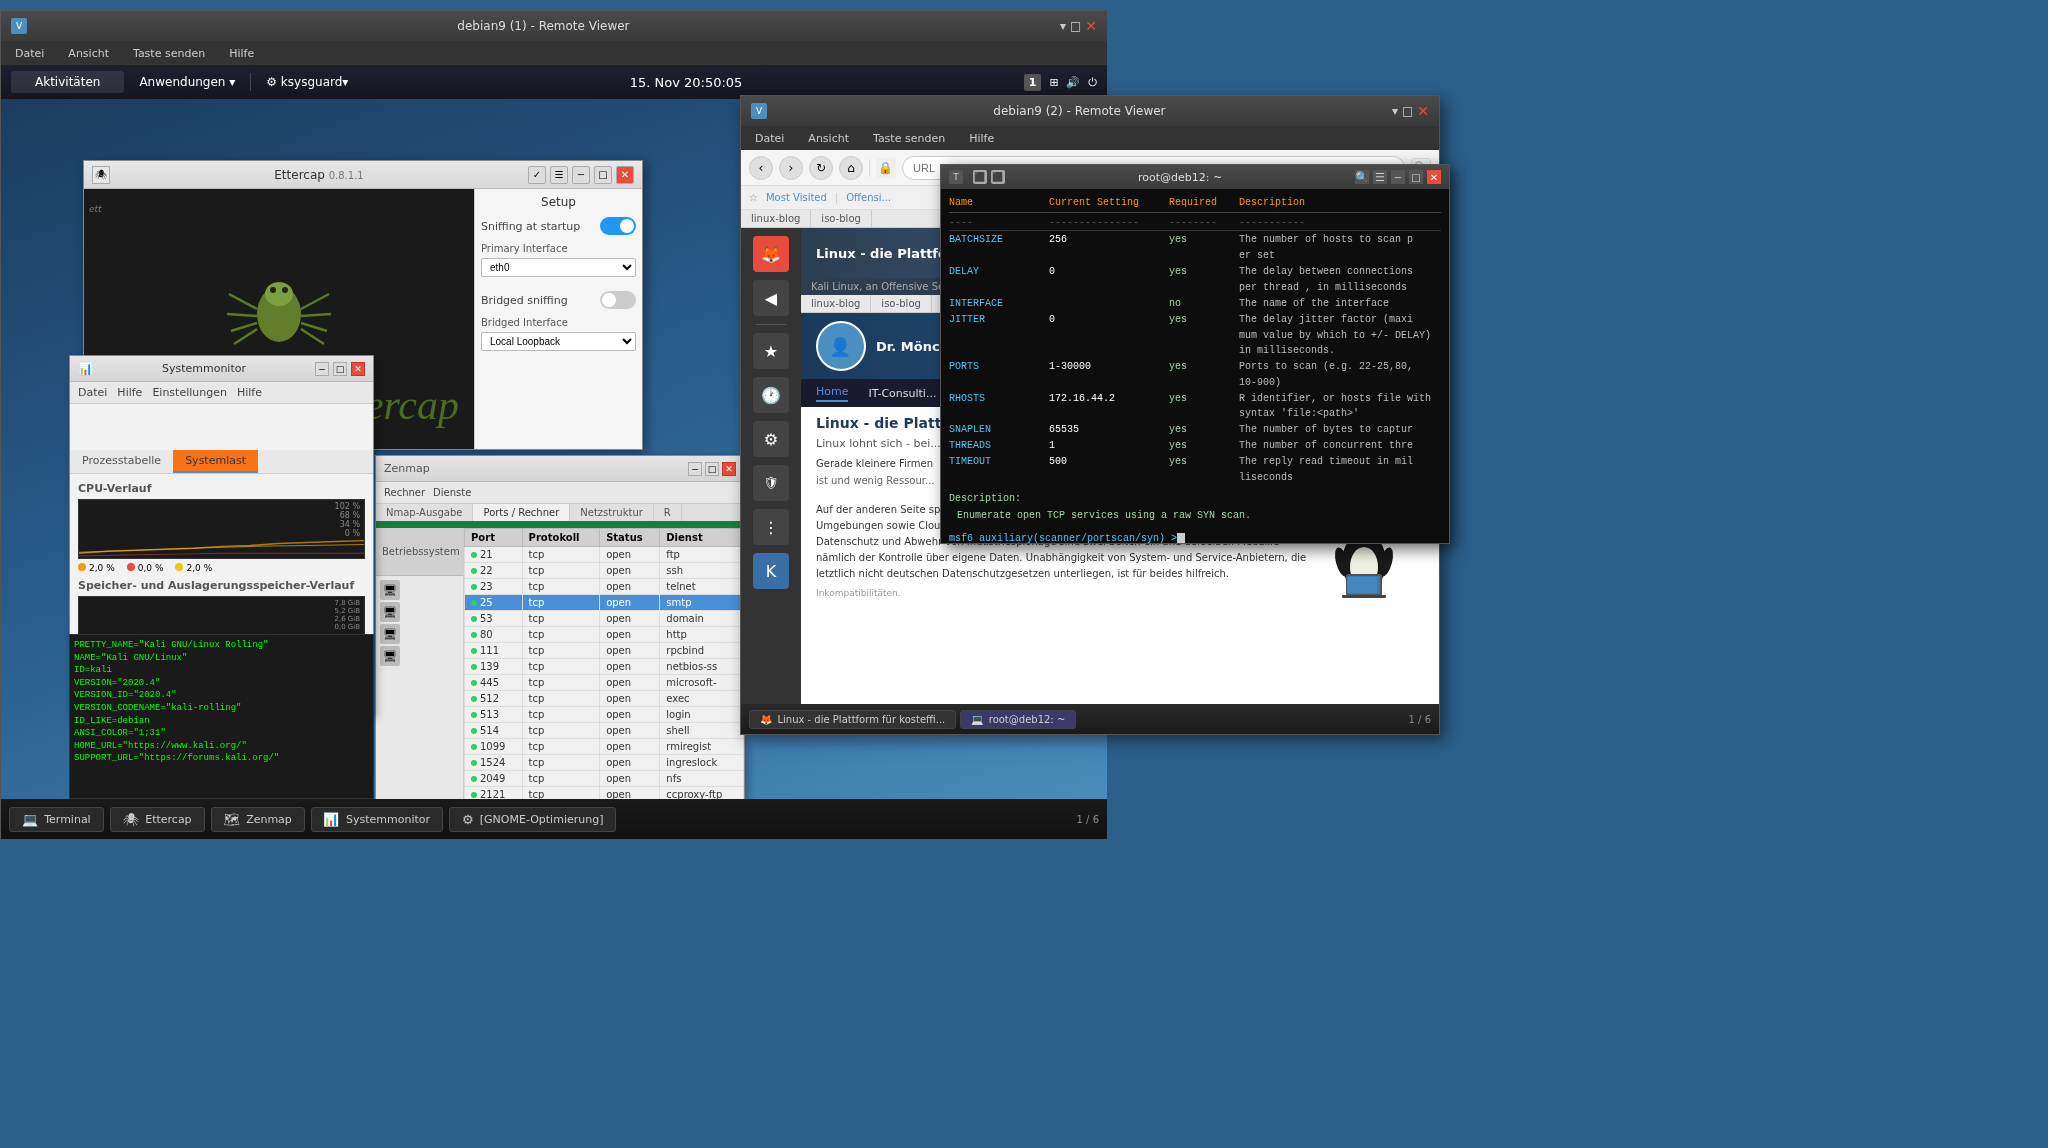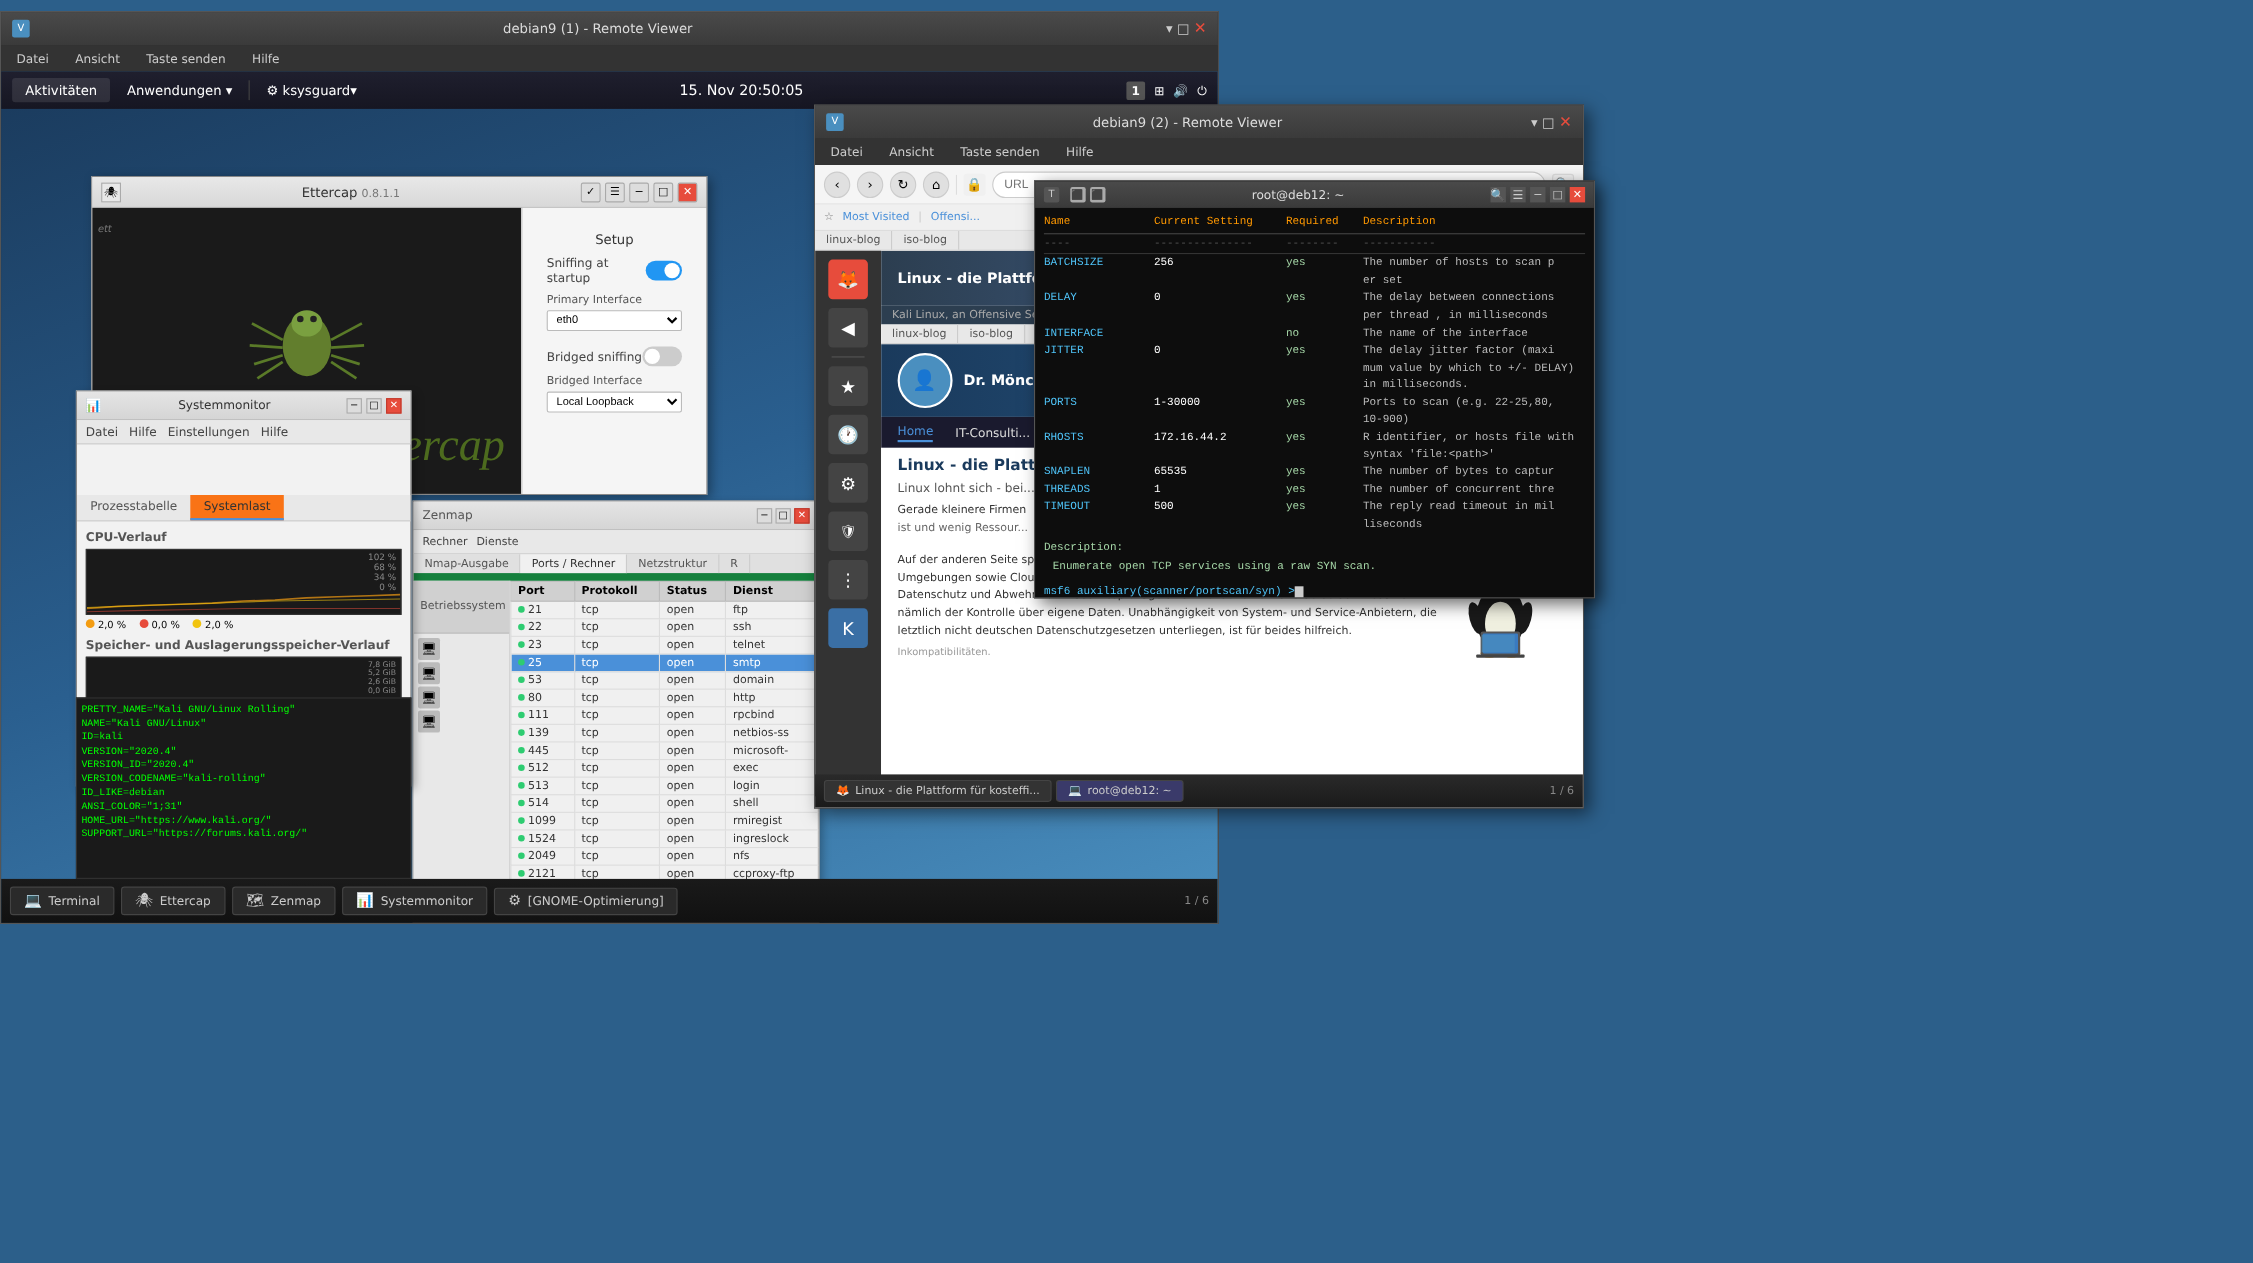--- a/index.html
+++ b/index.html
@@ -130,21 +130,21 @@
       overflow: hidden;
       position: relative;
     }
     .ettercap-setup-panel {
       position: absolute;
       right: 0; top: 28px;
       width: 168px;
       height: calc(100% - 28px);
       background: #f5f5f5;
       border-left: 1px solid #ccc;
-      padding: 22px;
+      padding: 6px;
     }
     .setup-title {
       text-align: center;
       font-size: 12px;
       color: #333;
       margin-bottom: 8px;
     }
     .setup-row {
       display: flex;
       align-items: center;
@@ -577,21 +577,21 @@
       display: flex;
       align-items: center;
       padding: 0 10px;
       gap: 15px;
       z-index: 100;
     }
     .kali-activities {
       color: #fff;
       font-size: 12px;
       cursor: pointer;
-      padding: 4px 12px;
+      padding: 4px 24px;
       background: rgba(255,255,255,0.1);
       border-radius: 3px;
     }
     .kali-apps {
       color: #fff;
       font-size: 12px;
       cursor: pointer;
     }
     .kali-sysguard {
       color: #fff;

